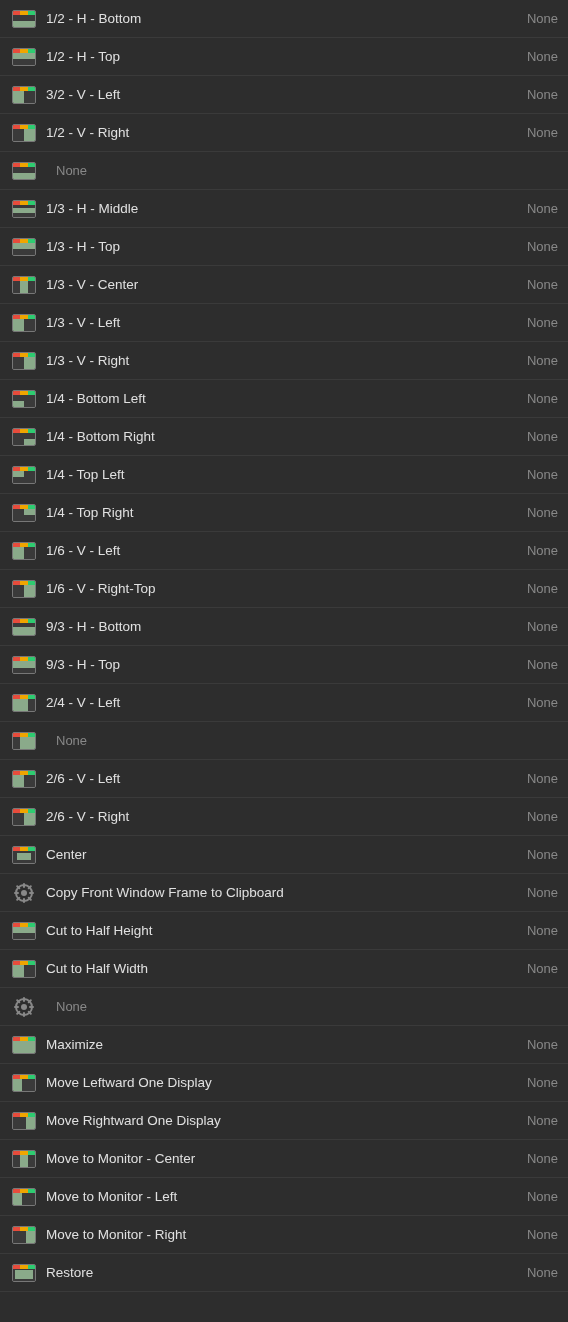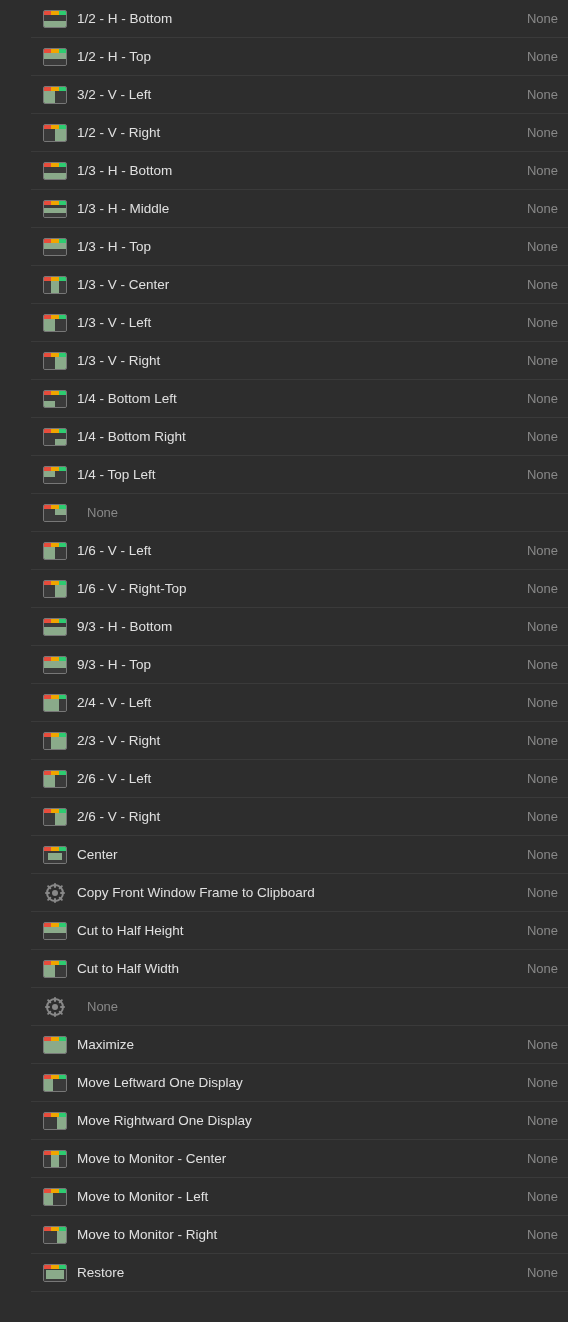--- a/index.html
+++ b/index.html
@@ -12,21 +12,20 @@
       background-color: #2d2d2d;
       font-family: -apple-system, BlinkMacSystemFont, 'Helvetica Neue', Arial, sans-serif;
       font-size: 14px;
       color: #ffffff;
       width: 568px;
       min-height: 1322px;
     }
 
     .list-container {
       width: 100%;
-      padding-left: 31px;
     }
 
     .list-item {
       display: flex;
       align-items: center;
       padding: 6px 10px;
       border-bottom: 1px solid #3a3a3a;
       min-height: 38px;
     }
 
@@ -128,21 +127,20 @@
           <div style="display: flex; height: 4px; width: 100%;">
             <span style="flex: 1 1 0%; background: rgb(231, 76, 60); height: 4px;"></span>
             <span style="flex: 1 1 0%; background: rgb(240, 165, 0); height: 4px;"></span>
             <span style="flex: 1 1 0%; background: rgb(46, 204, 113); height: 4px;"></span>
           </div>
           <div style="position: absolute; inset: 4px 0px 0px; background: rgb(58, 58, 58);">
             <div style="position: absolute; background: rgb(138, 170, 138); bottom: 0px; left: 0px; right: 0px; height: 50%;"></div>
           </div>
         </div>
       </div>
-      <span class="item-label">1/3 - H - Bottom</span>
       <span class="item-shortcut">None</span>
     </div>
     <div class="list-item">
       <div class="icon-wrapper">
         <div style="width: 24px; height: 18px; border: 1.5px solid rgb(119, 119, 119); border-radius: 2px; background: rgb(68, 68, 68); overflow: hidden; position: relative; flex-shrink: 0;">
           <div style="display: flex; height: 4px; width: 100%;">
             <span style="flex: 1 1 0%; background: rgb(231, 76, 60); height: 4px;"></span>
             <span style="flex: 1 1 0%; background: rgb(240, 165, 0); height: 4px;"></span>
             <span style="flex: 1 1 0%; background: rgb(46, 204, 113); height: 4px;"></span>
           </div>
@@ -272,20 +270,21 @@
           <div style="display: flex; height: 4px; width: 100%;">
             <span style="flex: 1 1 0%; background: rgb(231, 76, 60); height: 4px;"></span>
             <span style="flex: 1 1 0%; background: rgb(240, 165, 0); height: 4px;"></span>
             <span style="flex: 1 1 0%; background: rgb(46, 204, 113); height: 4px;"></span>
           </div>
           <div style="position: absolute; inset: 4px 0px 0px; background: rgb(58, 58, 58);">
             <div style="position: absolute; background: rgb(138, 170, 138); top: 0px; right: 0px; width: 50%; height: 50%;"></div>
           </div>
         </div>
       </div>
+      <span class="item-label">1/4 - Top Right</span>
       <span class="item-shortcut">None</span>
     </div>
     <div class="list-item">
       <div class="icon-wrapper">
         <div style="width: 24px; height: 18px; border: 1.5px solid rgb(119, 119, 119); border-radius: 2px; background: rgb(68, 68, 68); overflow: hidden; position: relative; flex-shrink: 0;">
           <div style="display: flex; height: 4px; width: 100%;">
             <span style="flex: 1 1 0%; background: rgb(231, 76, 60); height: 4px;"></span>
             <span style="flex: 1 1 0%; background: rgb(240, 165, 0); height: 4px;"></span>
             <span style="flex: 1 1 0%; background: rgb(46, 204, 113); height: 4px;"></span>
           </div>
@@ -367,21 +366,20 @@
           <div style="display: flex; height: 4px; width: 100%;">
             <span style="flex: 1 1 0%; background: rgb(231, 76, 60); height: 4px;"></span>
             <span style="flex: 1 1 0%; background: rgb(240, 165, 0); height: 4px;"></span>
             <span style="flex: 1 1 0%; background: rgb(46, 204, 113); height: 4px;"></span>
           </div>
           <div style="position: absolute; inset: 4px 0px 0px; background: rgb(58, 58, 58);">
             <div style="position: absolute; background: rgb(138, 170, 138); top: 0px; right: 0px; bottom: 0px; width: 66%;"></div>
           </div>
         </div>
       </div>
-      <span class="item-label">2/3 - V - Right</span>
       <span class="item-shortcut">None</span>
     </div>
     <div class="list-item">
       <div class="icon-wrapper">
         <div style="width: 24px; height: 18px; border: 1.5px solid rgb(119, 119, 119); border-radius: 2px; background: rgb(68, 68, 68); overflow: hidden; position: relative; flex-shrink: 0;">
           <div style="display: flex; height: 4px; width: 100%;">
             <span style="flex: 1 1 0%; background: rgb(231, 76, 60); height: 4px;"></span>
             <span style="flex: 1 1 0%; background: rgb(240, 165, 0); height: 4px;"></span>
             <span style="flex: 1 1 0%; background: rgb(46, 204, 113); height: 4px;"></span>
           </div>

